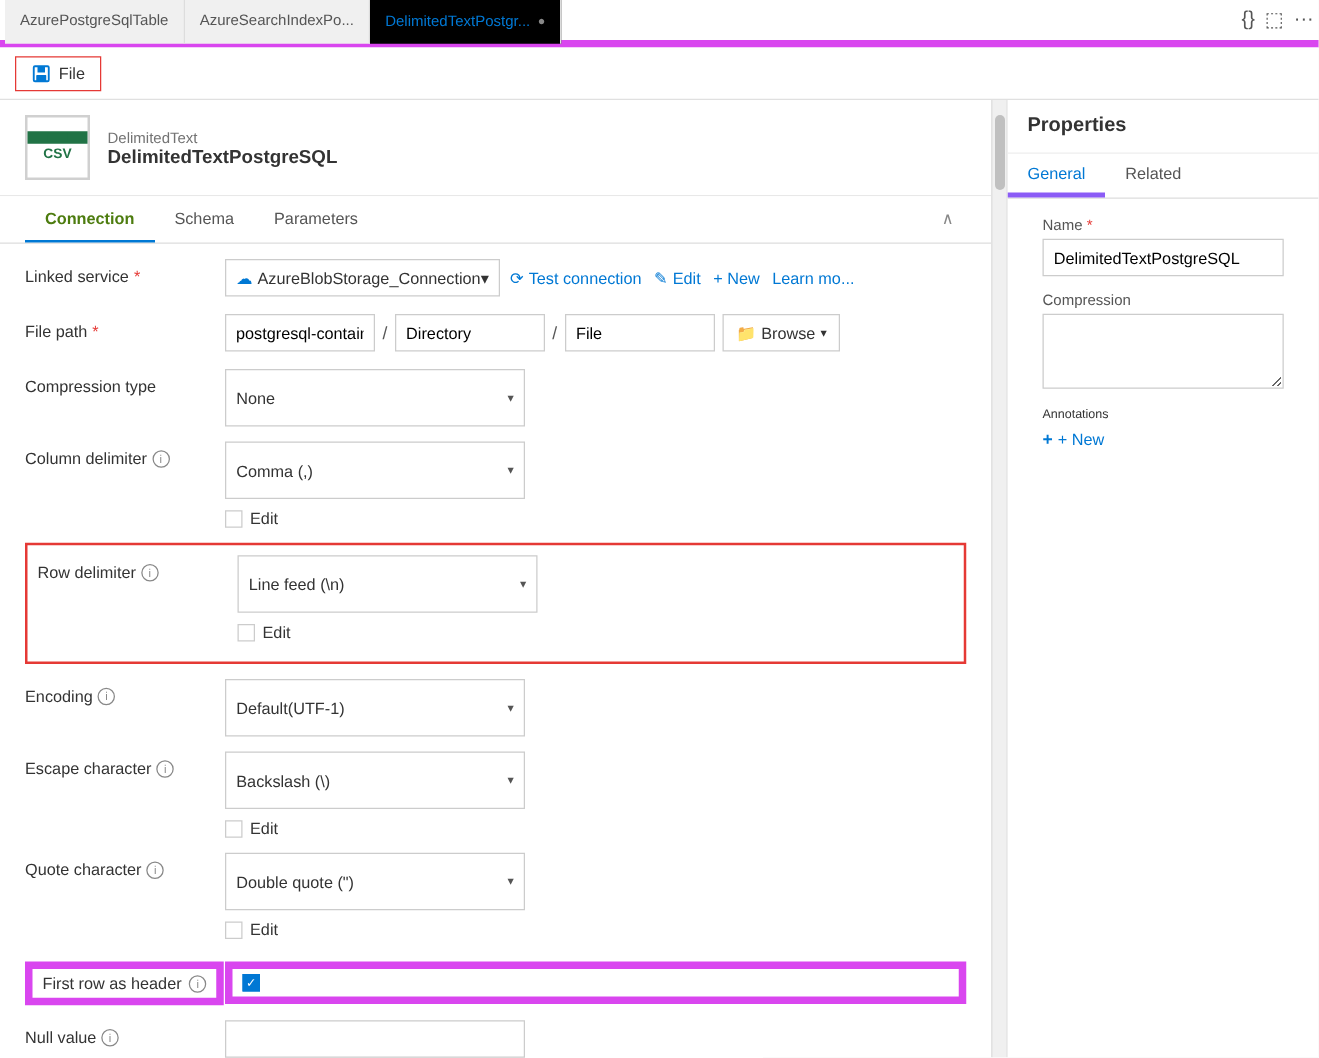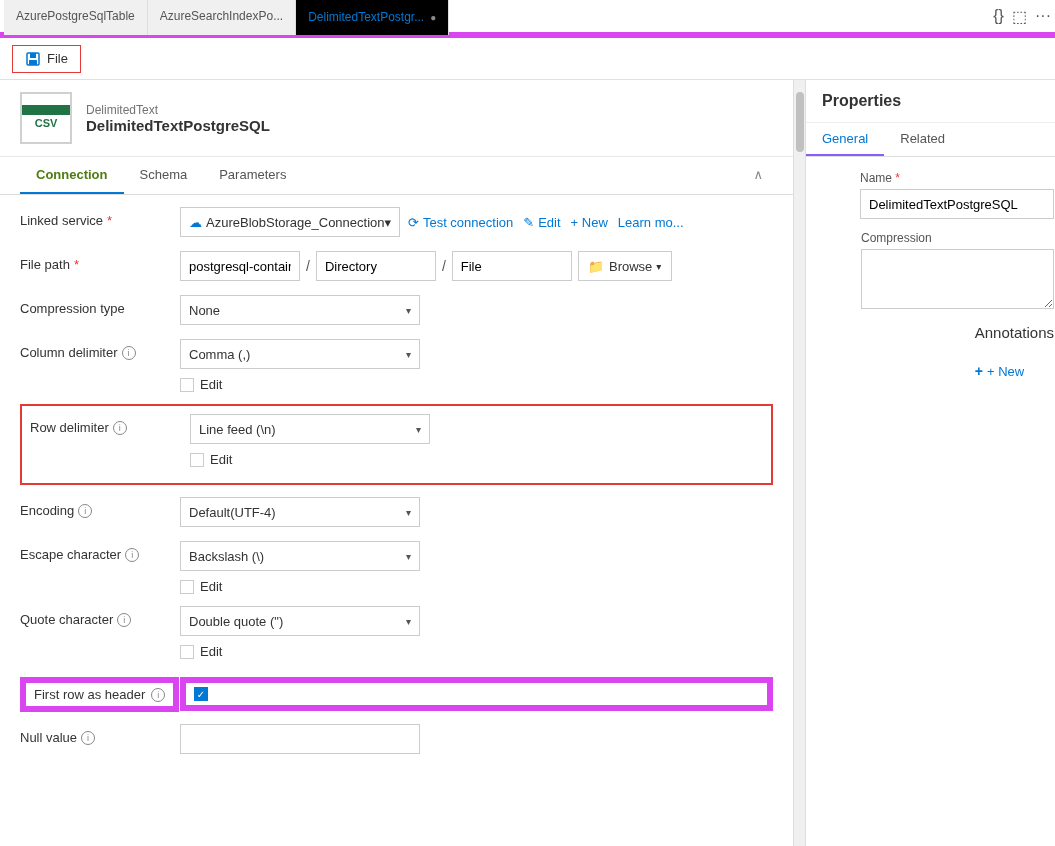--- a/index.html
+++ b/index.html
@@ -37,21 +37,21 @@
     .nav-tab.active { color: #4d7c0f; border-bottom: 2px solid #0078d4; font-weight: 600; }
     .nav-tab-collapse { margin-left: auto; padding: 10px; color: #888; cursor: pointer; }
 
     
     .form-content { flex: 1; overflow-y: auto; padding: 12px 20px; position: relative; }
     .form-row { display: flex; align-items: flex-start; margin-bottom: 12px; min-height: 32px; }
     .form-label { width: 160px; min-width: 160px; font-size: 13px; color: #333; display: flex; align-items: center; gap: 4px; padding-top: 6px; }
     .form-label .required { color: #e53935; }
     .form-label .info-icon { width: 14px; height: 14px; border: 1px solid #888; border-radius: 50%; display: inline-flex; align-items: center; justify-content: center; font-size: 9px; color: #888; cursor: pointer; }
     .form-control { flex: 1; display: flex; flex-direction: column; gap: 4px; }
-    .select-box { display: flex; align-items: center; border: 1px solid #ccc; background: #fff; height: 30px; padding: 0 8px; font-size: 13px; cursor: pointer; min-width: 200px; max-width: 240px; justify-content: space-between; }
+    .select-box { display: flex; align-items: center; border: 1px solid #ccc; background: #fff; height: 46px; padding: 0 8px; font-size: 13px; cursor: pointer; min-width: 200px; max-width: 240px; justify-content: space-between; }
     .select-box .chevron { font-size: 10px; color: #555; }
     .file-path-row { display: flex; align-items: center; gap: 6px; flex-wrap: wrap; }
     .file-path-input { border: 1px solid #ccc; height: 30px; padding: 0 8px; font-size: 13px; width: 120px; background: #fff; }
     .file-path-sep { color: #555; font-size: 14px; }
     .browse-btn { display: flex; align-items: center; gap: 4px; border: 1px solid #ccc; background: #fff; height: 30px; padding: 0 10px; cursor: pointer; font-size: 13px; color: #333; }
     .browse-chevron { font-size: 10px; }
     .linked-svc-row { display: flex; align-items: center; gap: 8px; flex-wrap: wrap; }
     .linked-select { display: flex; align-items: center; border: 1px solid #ccc; background: #fff; height: 30px; padding: 0 8px; font-size: 13px; cursor: pointer; width: 220px; justify-content: space-between; }
     .link-actions { display: flex; gap: 10px; align-items: center; }
     .link-action-btn { color: #0078d4; cursor: pointer; font-size: 13px; display: flex; align-items: center; gap: 4px; background: none; border: none; }
@@ -67,27 +67,27 @@
     
     .form-content::-webkit-scrollbar { width: 8px; }
     .form-content::-webkit-scrollbar-track { background: #f0f0f0; }
     .form-content::-webkit-scrollbar-thumb { background: #c0c0c0; }
 
     
     .properties-panel { width: 250px; border-left: 1px solid #ddd; background: #fff; display: flex; flex-direction: column; overflow: hidden; }
     .props-header { padding: 12px 16px; font-size: 16px; font-weight: 600; border-bottom: 1px solid #eee; }
     .props-tabs { display: flex; border-bottom: 1px solid #ddd; }
     .props-tab { padding: 8px 16px; cursor: pointer; font-size: 13px; color: #555; border-bottom: 2px solid transparent; }
-    .props-tab.active { color: #0078d4; border-bottom: 2px solid #8b5cf6; text-align: center; }
-    .props-body { padding: 14px 1px; display: flex; flex-direction: column; gap: 12px; flex: 1; align-items: flex-end; }
+    .props-tab.active { color: #0078d4; border-bottom: 4px solid #8b5cf6; text-align: center; }
+    .props-body { padding: 14px 28px; display: flex; flex-direction: column; gap: 12px; flex: 1; }
     .prop-field label { font-size: 12px; color: #555; display: block; margin-bottom: 4px; }
     .prop-field label .required { color: #e53935; }
     .prop-input { width: 100%; border: 1px solid #ccc; height: 30px; padding: 0 8px; font-size: 13px; }
     .prop-textarea { width: 100%; border: 1px solid #ccc; padding: 6px 8px; font-size: 13px; resize: vertical; min-height: 60px; }
-    .prop-section-label { font-size: 15px; font-weight: 500; color: #333; margin-bottom: 22px; }
+    .prop-section-label { font-size: 10px; font-weight: 500; color: #333; margin-bottom: 6px; }
     .add-annotation { display: flex; align-items: center; gap: 4px; color: #0078d4; cursor: pointer; font-size: 13px; background: none; border: none; }
     .plus-icon { font-size: 14px; font-weight: bold; }
   </style>
 </head>
 <body>
 
 <div class="tab-bar">
   <div class="tab inactive">
     <span>AzurePostgreSqlTable</span>
   </div>
@@ -253,21 +253,21 @@
         </div>
       </div>
 
       <div class="form-row">
         <div class="form-label">
           <span>Encoding</span>
           <span class="info-icon">i</span>
         </div>
         <div class="form-control">
           <div class="select-box">
-            <span>Default(UTF-4)</span>
+            <span>Default(UTF-1)</span>
             <span class="chevron">▾</span>
           </div>
         </div>
       </div>
 
       <div class="form-row">
         <div class="form-label">
           <span>Escape character</span>
           <span class="info-icon">i</span>
         </div>

